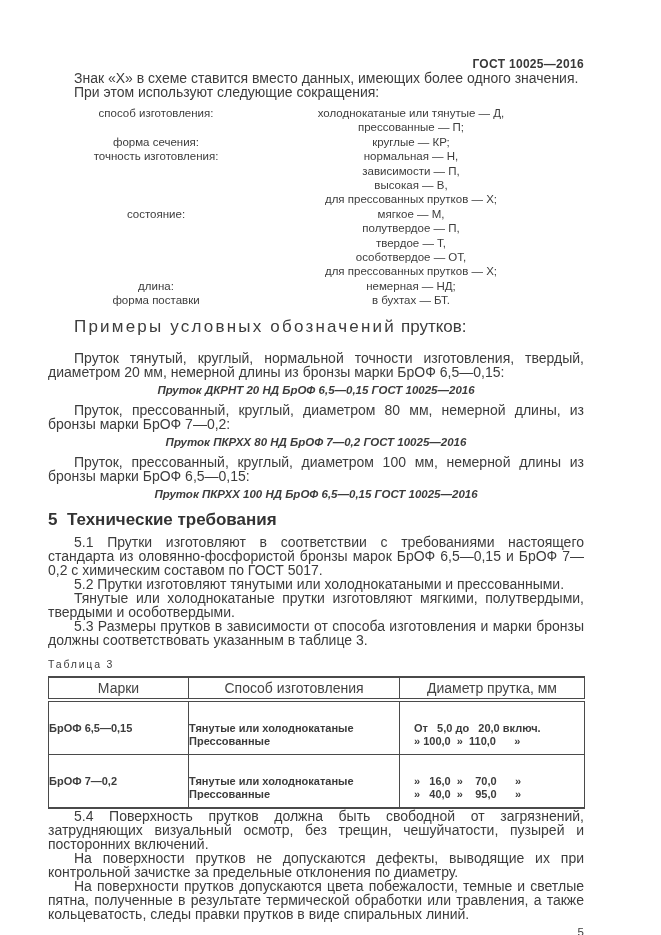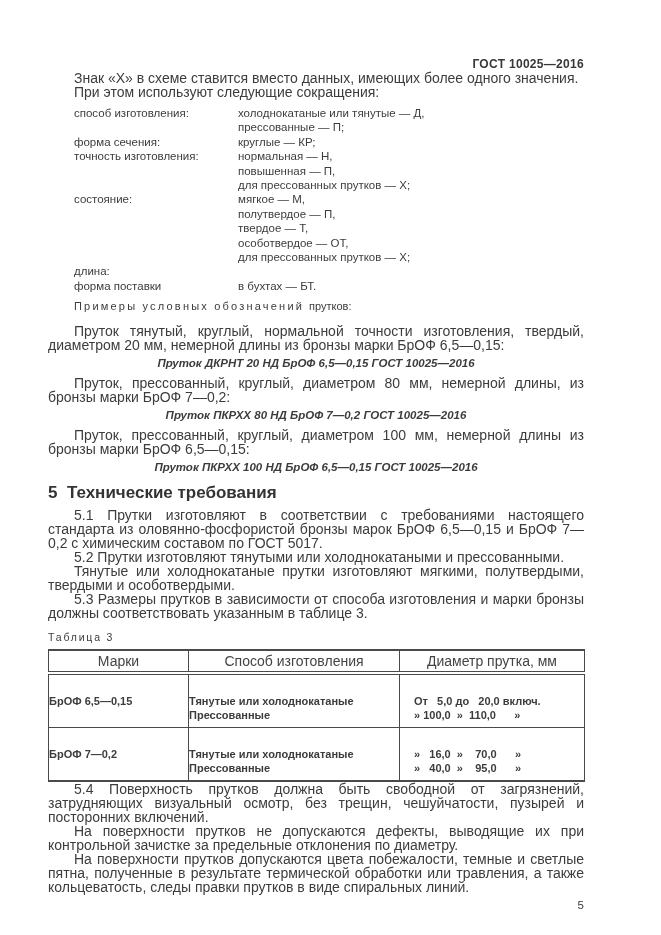--- a/index.html
+++ b/index.html
@@ -25,26 +25,26 @@
   p.body {
     margin:0;
     font-size:14px;
     line-height:14px;
     text-align:justify;
     text-indent:26px;
   }
   .intro { margin-top:20px; }
 
   .abbr { margin-top:7px; font-size:11.5px; line-height:14.4px; }
-  .abbr-row { display:grid; grid-template-columns:190px 1fr; }
+  .abbr-row { display:grid; grid-template-columns:190px 1fr;text-align:center; }
   .abbr-label { padding-left:26px; }
 
   .ex-heading {
-    margin-top:6px;
-    font-size:11px;
+    margin-top:12px;
+    font-size:17px;
     line-height:14px;
     text-indent:26px;
     white-space:nowrap;
   }
   .ex-heading .spaced { letter-spacing:2.2px; }
   .ex-heading .tail { margin-left:5px; }
 
   .designation {
     margin:4px 0 6px;
     text-align:center;
@@ -126,36 +126,40 @@
       <div class="abbr-row">
         <div class="abbr-label">форма сечения:</div>
         <div>
           <div>круглые — КР;</div>
         </div>
       </div>
       <div class="abbr-row">
         <div class="abbr-label">точность изготовления:</div>
         <div>
           <div>нормальная — Н,</div>
-          <div>повышенная — П,</div>
+          <div>зависимости — П,</div>
+          <div>высокая — В,</div>
           <div>для прессованных прутков — Х;</div>
         </div>
       </div>
       <div class="abbr-row">
         <div class="abbr-label">состояние:</div>
         <div>
           <div>мягкое — М,</div>
           <div>полутвердое — П,</div>
           <div>твердое — Т,</div>
           <div>особотвердое — ОТ,</div>
           <div>для прессованных прутков — Х;</div>
         </div>
       </div>
       <div class="abbr-row">
         <div class="abbr-label">длина:</div>
+        <div>
+          <div>немерная — НД;</div>
+        </div>
       </div>
       <div class="abbr-row">
         <div class="abbr-label">форма поставки</div>
         <div>
           <div>в бухтах — БТ.</div>
         </div>
       </div>
     </div>
 
     <p class="ex-heading"><span class="spaced">Примеры условных обозначений</span><span class="tail">прутков:</span></p>

